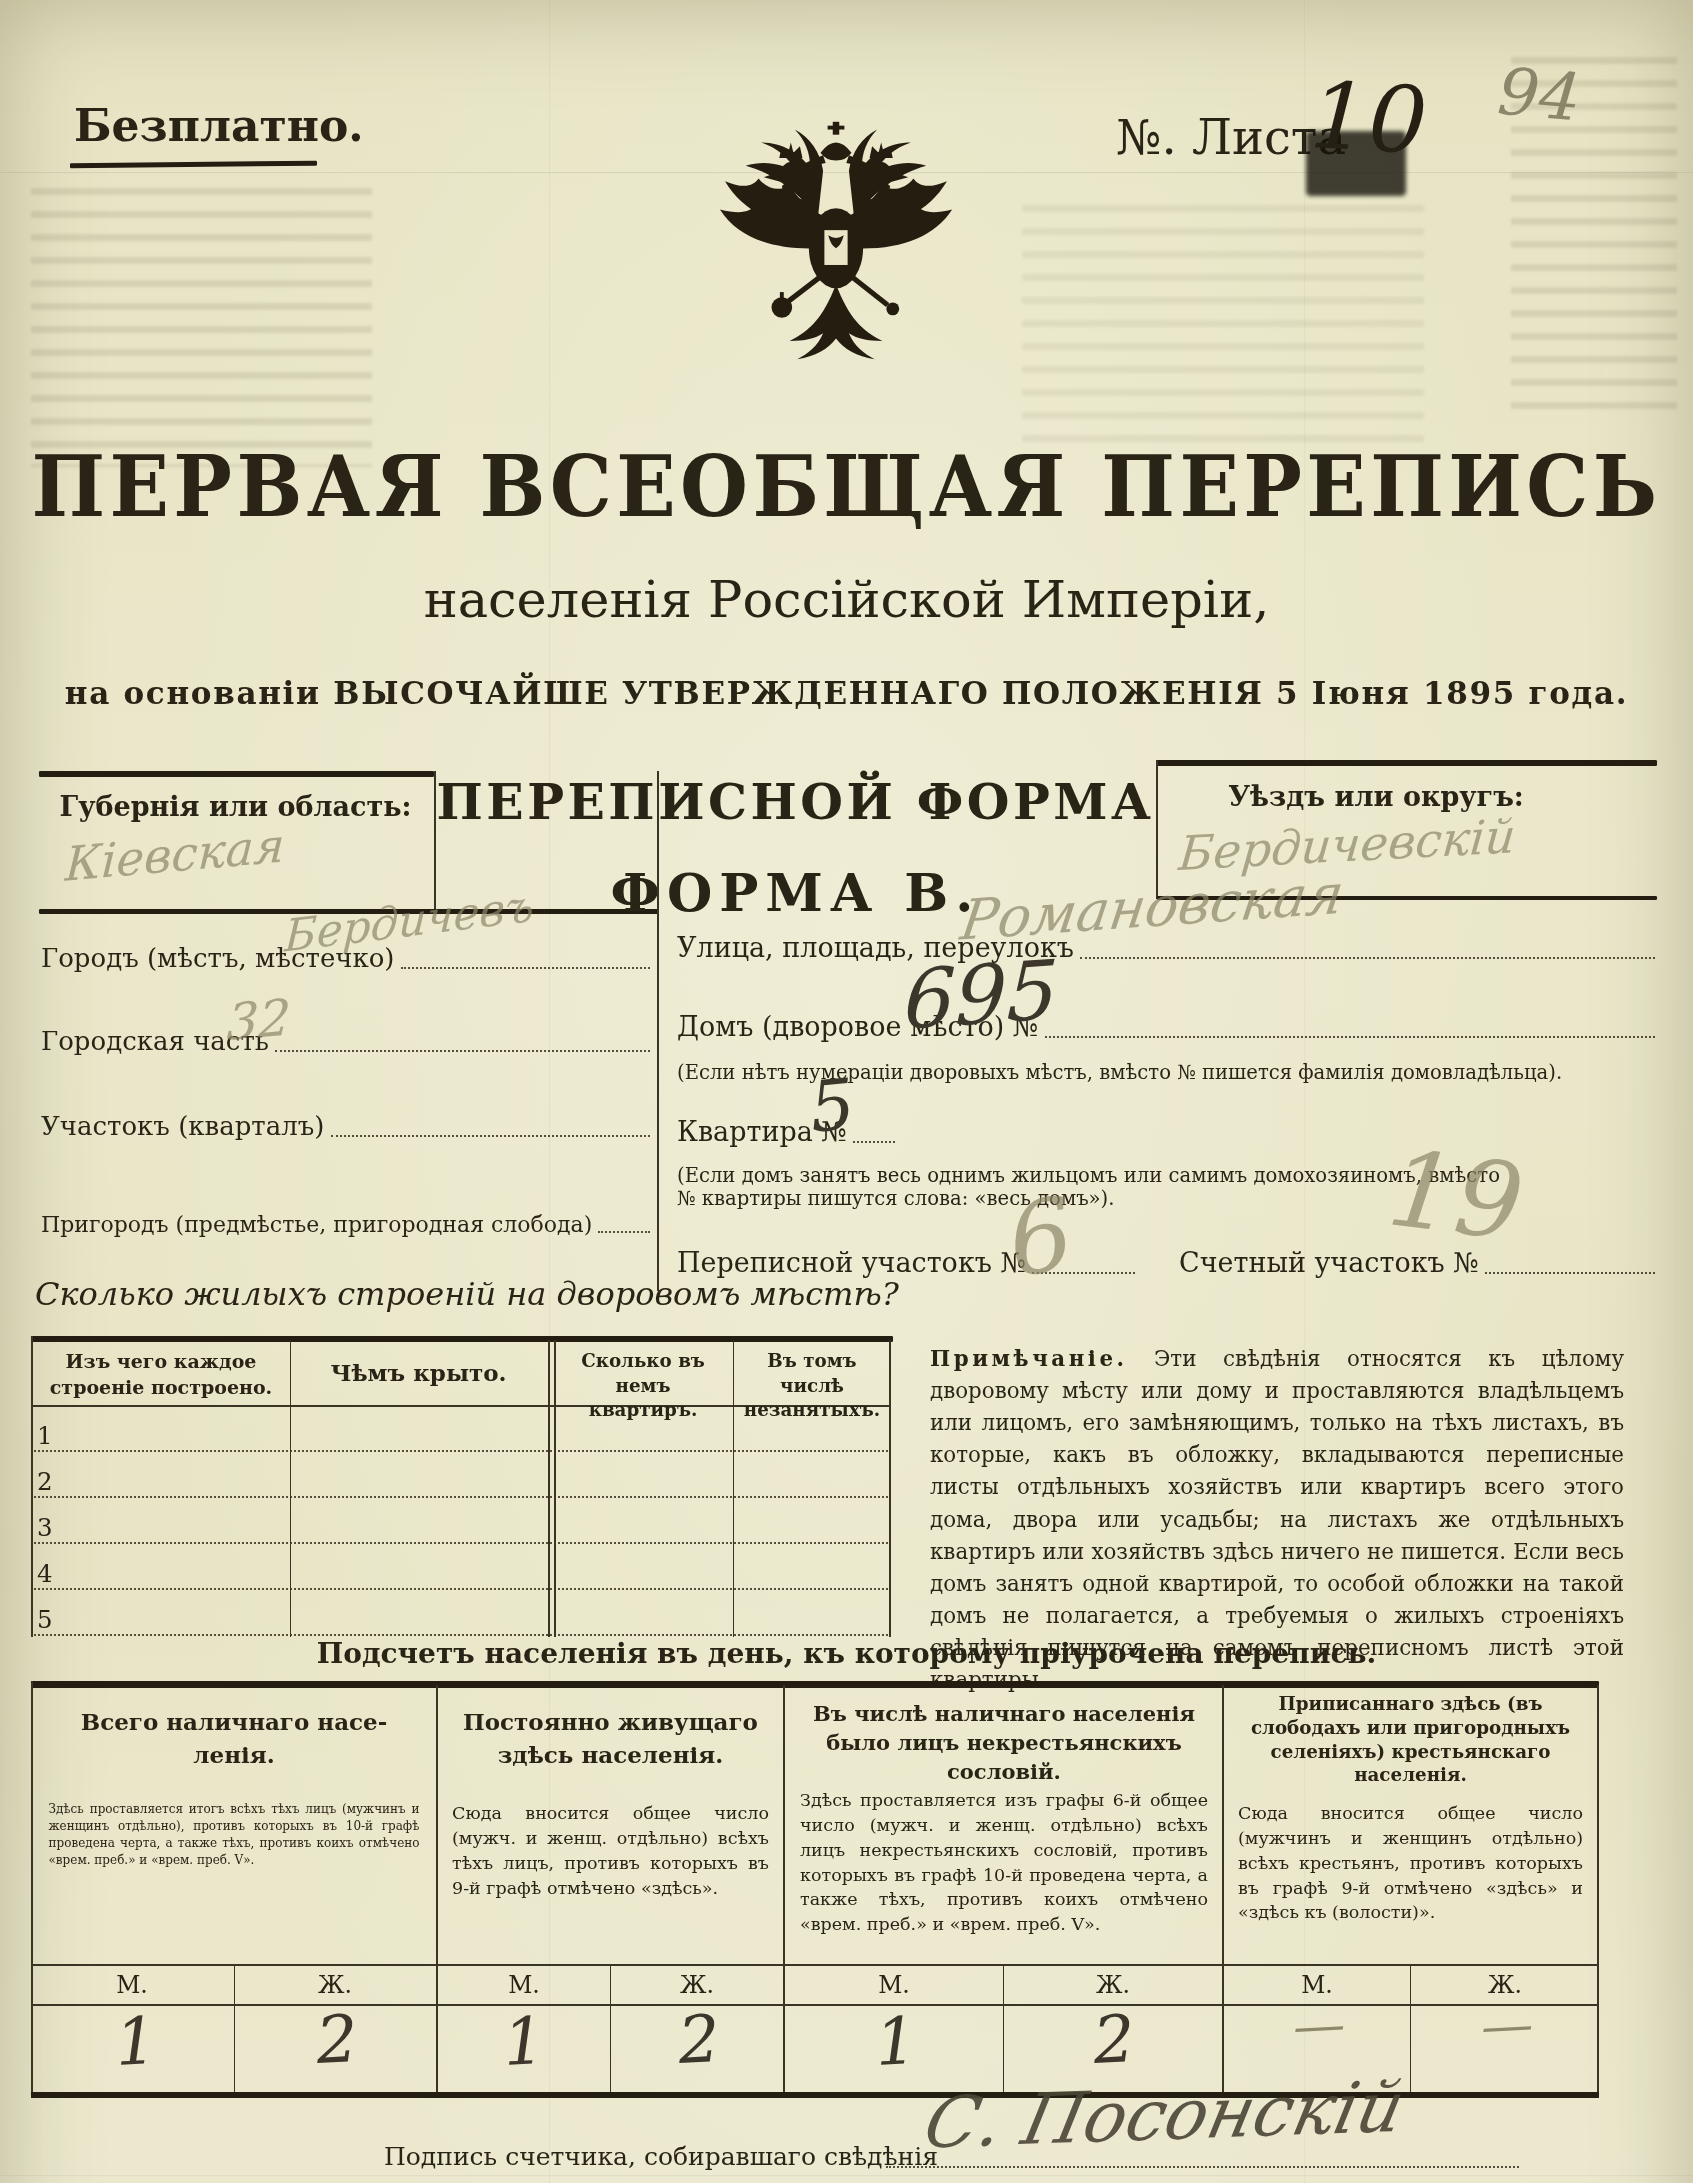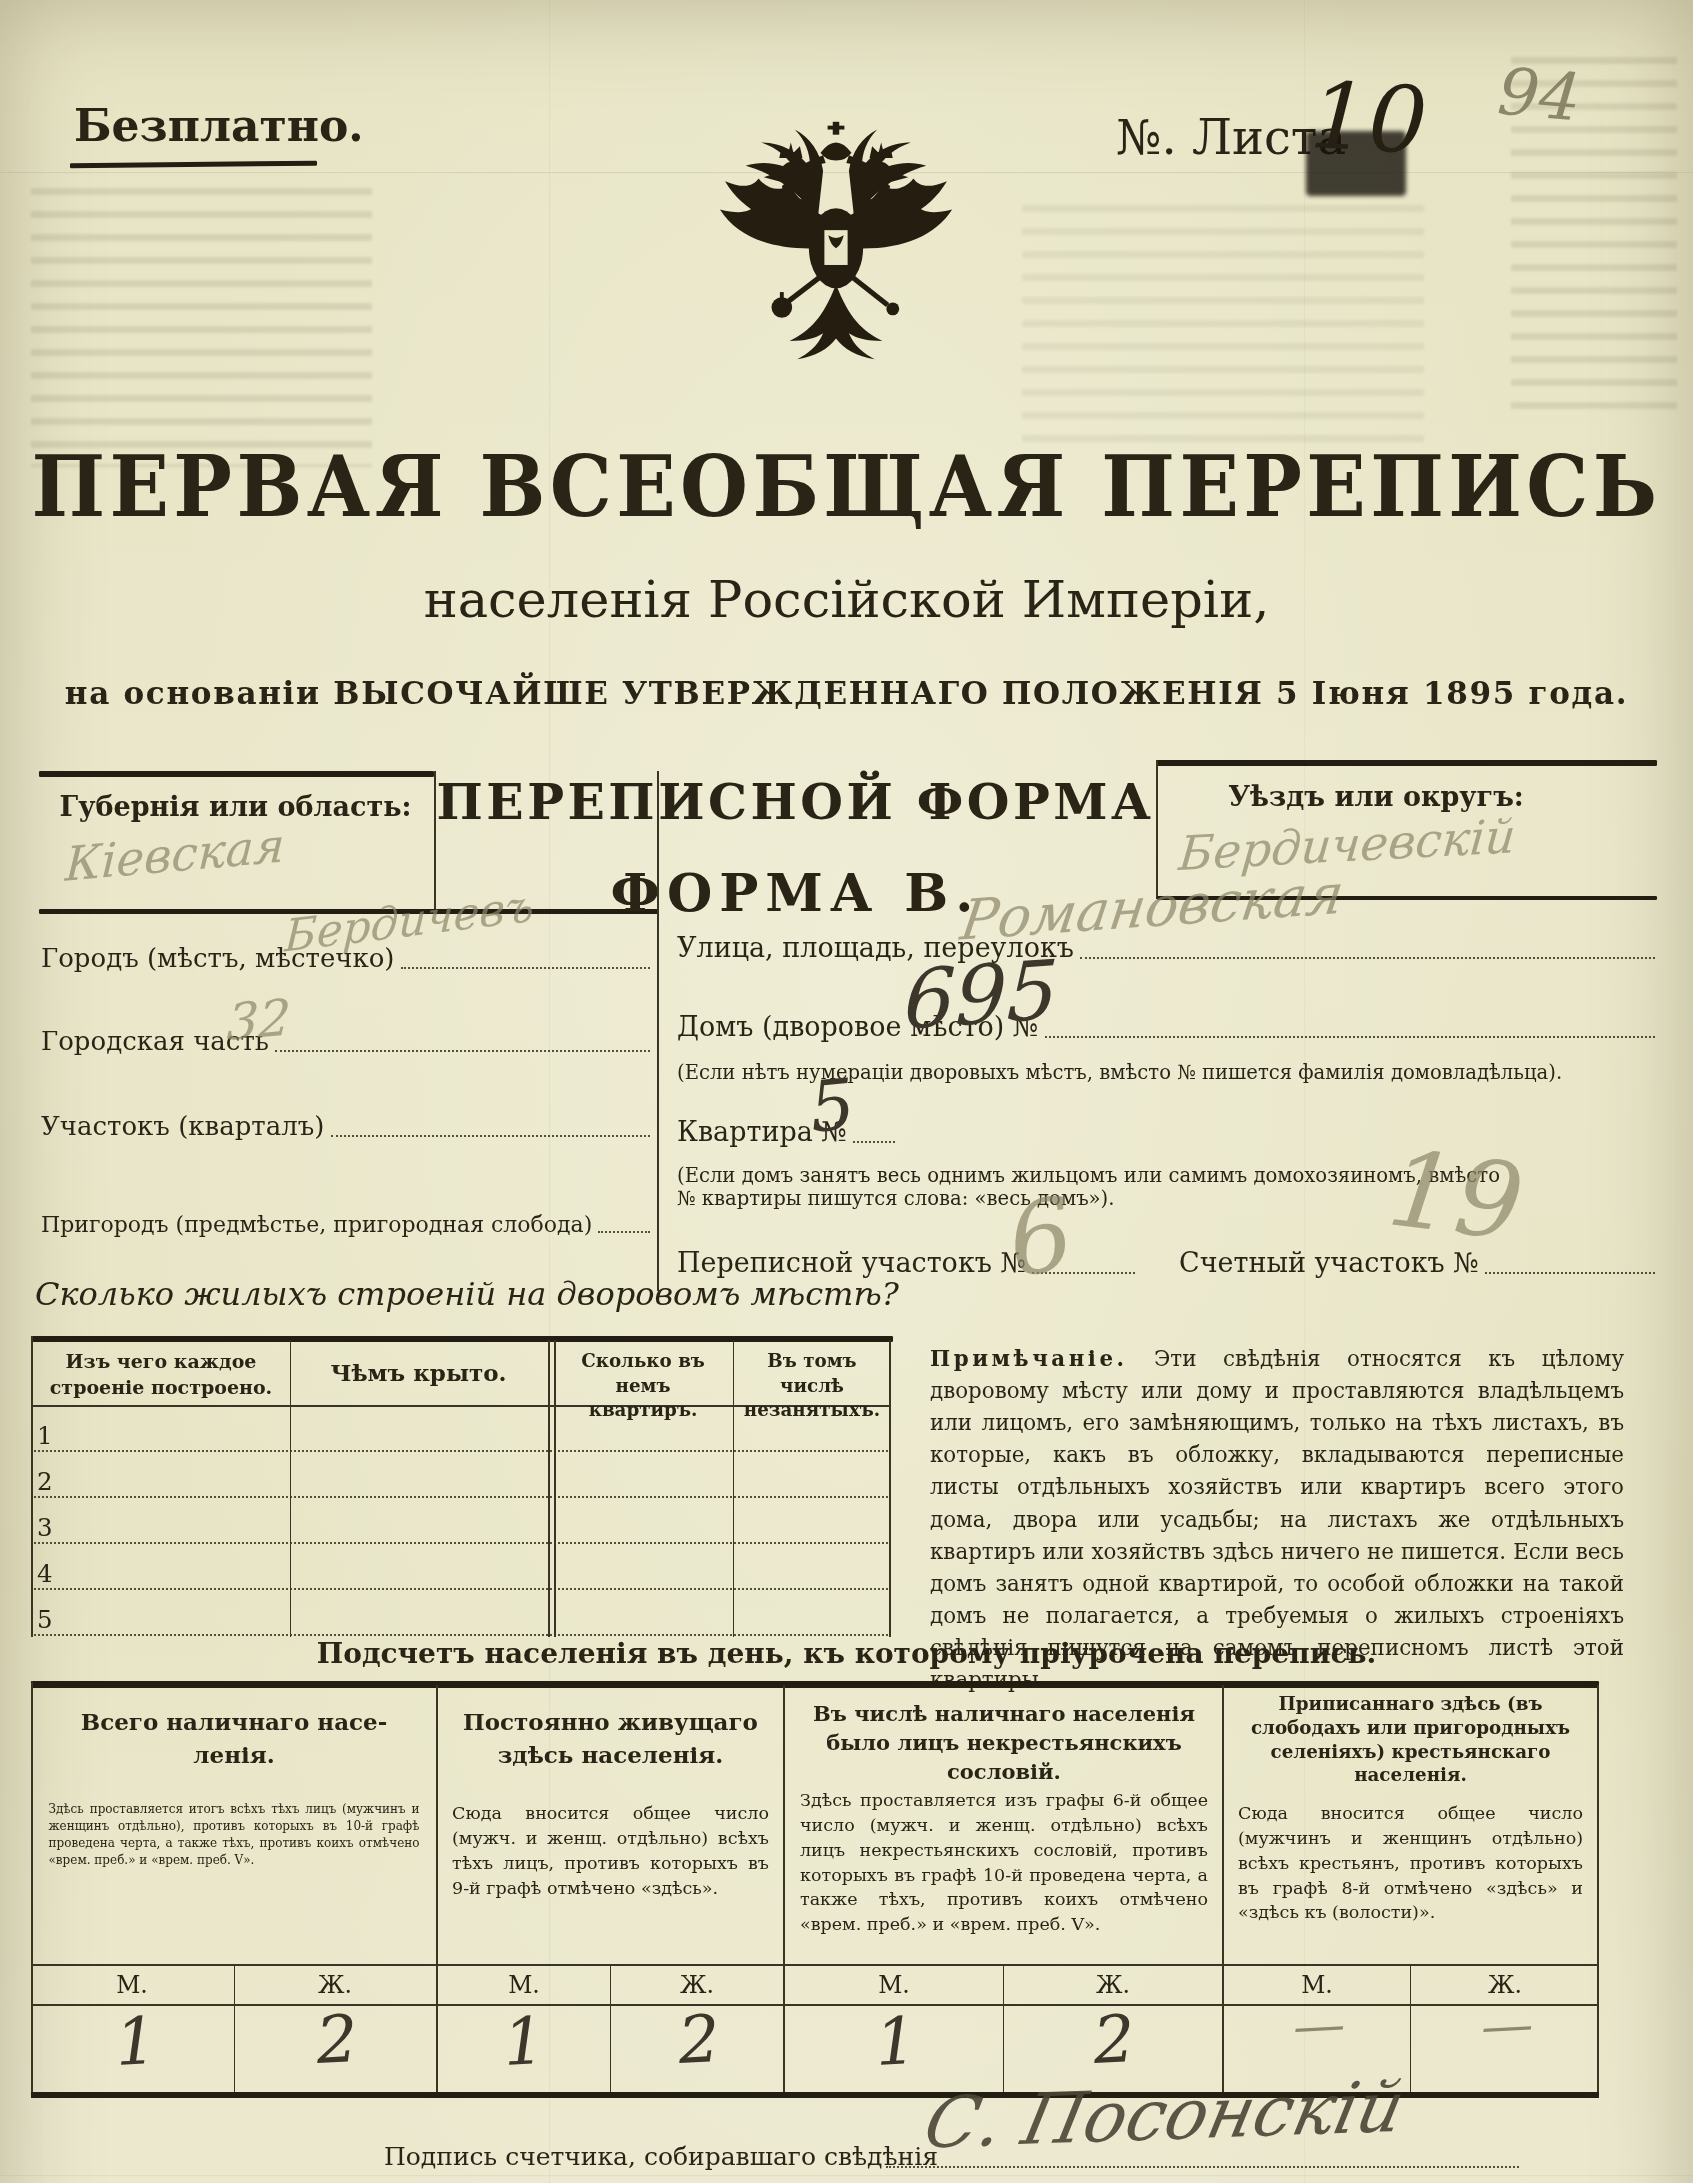--- a/index.html
+++ b/index.html
@@ -225,21 +225,21 @@
     <div class="vl thin" style="left:1566px; top:4.4px; width:1.7px; height:413px;"></div>
 
     <div class="grp-hdr" style="left:17.5px; top:24px; width:371px; font-size:23px; line-height:1.45;">Всего наличнаго насе- ленія.</div>
     <div class="grp-hdr" style="left:421px; top:24px; width:317px; font-size:23px; line-height:1.45;">Постоянно живущаго здѣсь населенія.</div>
     <div class="grp-hdr" style="left:769px; top:17.5px; width:408px; font-size:21px; line-height:1.4;">Въ числѣ наличнаго населенія было лицъ некрестьянскихъ сословій.</div>
     <div class="grp-hdr" style="left:1207px; top:11px; width:345px; font-size:18.3px; line-height:1.3;">Приписаннаго здѣсь (въ слободахъ или пригородныхъ селеніяхъ) крестьянскаго населенія.</div>
 
     <div class="grp-exp" style="left:17.5px; top:120px; width:371px; font-size:12px;">Здѣсь проставляется итогъ всѣхъ тѣхъ лицъ (мужчинъ и женщинъ отдѣльно), противъ которыхъ въ 10-й графѣ проведена черта, а также тѣхъ, противъ коихъ отмѣчено «врем. преб.» и «врем. преб. V».</div>
     <div class="grp-exp" style="left:421px; top:120px; width:317px; font-size:17.5px;">Сюда вносится общее число (мужч. и женщ. отдѣльно) всѣхъ тѣхъ лицъ, противъ которыхъ въ 9-й графѣ отмѣчено «здѣсь».</div>
     <div class="grp-exp" style="left:769px; top:107px; width:408px; font-size:17.5px;">Здѣсь проставляется изъ графы 6-й общее число (мужч. и женщ. отдѣльно) всѣхъ лицъ некрестьянскихъ сословій, противъ которыхъ въ графѣ 10-й проведена черта, а также тѣхъ, противъ коихъ отмѣчено «врем. преб.» и «врем. преб. V».</div>
-    <div class="grp-exp" style="left:1207px; top:120px; width:345px; font-size:17.5px;">Сюда вносится общее число (мужчинъ и женщинъ отдѣльно) всѣхъ крестьянъ, противъ которыхъ въ графѣ 8-й отмѣчено «здѣсь» и «здѣсь къ (волости)».</div>
+    <div class="grp-exp" style="left:1207px; top:120px; width:345px; font-size:17.5px;">Сюда вносится общее число (мужчинъ и женщинъ отдѣльно) всѣхъ крестьянъ, противъ которыхъ въ графѣ 9-й отмѣчено «здѣсь» и «здѣсь къ (волости)».</div>
 
     <div class="hl thin" style="left:0; top:283px; width:1568px; height:1.7px;"></div>
     <div class="hl thin" style="left:0; top:323px; width:1568px; height:1.7px;"></div>
     <div class="vl thin" style="left:203px; top:283px; width:1.3px; height:134px;"></div>
     <div class="vl thin" style="left:579px; top:283px; width:1.3px; height:134px;"></div>
     <div class="vl thin" style="left:972px; top:283px; width:1.3px; height:134px;"></div>
     <div class="vl thin" style="left:1379px; top:283px; width:1.3px; height:134px;"></div>
 
     <div class="mf" style="left:101px; top:290px;">М.</div>
     <div class="mf" style="left:304px; top:290px;">Ж.</div>

